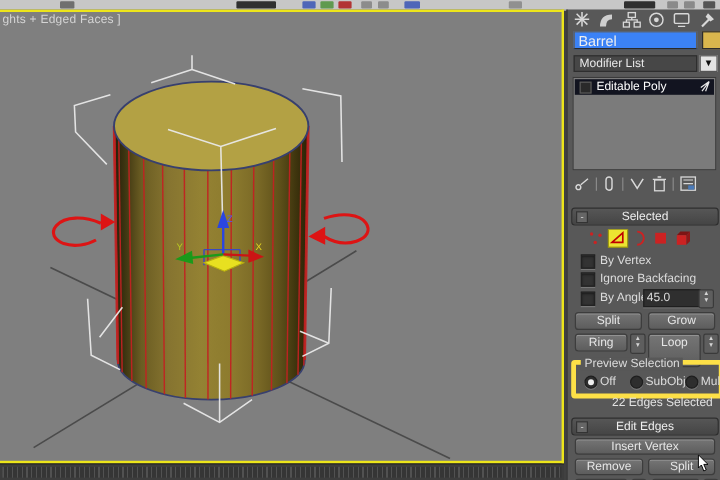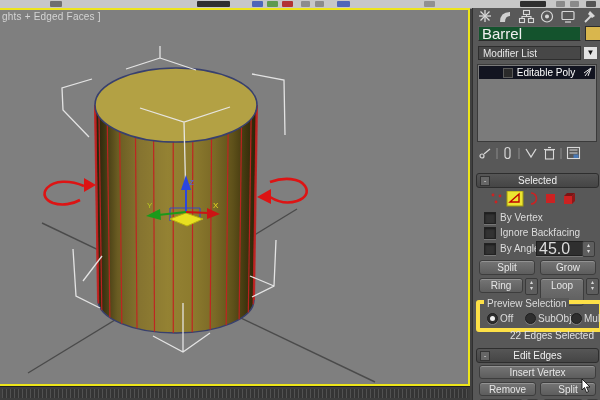--- a/index.html
+++ b/index.html
@@ -24,29 +24,29 @@
        box-shadow:inset 0 1px 0 rgba(255,255,255,.22);color:#e6e6e6;text-align:center;
        font-size:10px;position:absolute;box-sizing:border-box;}
   .rollout{background:linear-gradient(#565656,#454545);border:1px solid #2e2e2e;border-radius:3px;
        position:absolute;left:3px;width:121px;height:13px;text-align:center;line-height:13px;color:#efefef;}
   .collapse{position:absolute;left:3px;top:2px;width:8px;height:8px;background:#666;border:1px solid #333;
        color:#ddd;font-size:8px;line-height:7px;text-align:center;}
   .cb{position:absolute;width:10px;height:10px;background:#333;border:1px solid #222;
        box-shadow:inset 0 1px 2px #1a1a1a,0 1px 0 #777;}
   .cblabel{position:absolute;color:#dcdcdc;}
   .numfield{position:absolute;background:#2f2f2f;border:1px solid #1f1f1f;box-shadow:0 1px 0 #777;
-       color:#dcdcdc;font-size:16px;padding:0 2px;line-height:13px;}
+       color:#dcdcdc;font-size:10px;padding:0 2px;line-height:13px;}
   .spin{position:absolute;width:11px;background:#5e5e5e;border:1px solid #3a3a3a;border-radius:2px;
        color:#d5d5d5;font-size:6px;line-height:6px;text-align:center;}
   .radio{position:absolute;width:9px;height:9px;border-radius:50%;background:#2e2e2e;border:1px solid #1e1e1e;box-shadow:0 1px 0 #777;}
   .radio .dot{position:absolute;left:2px;top:2px;width:5px;height:5px;border-radius:50%;background:#efefef;}
   .groupbox{position:absolute;left:3px;width:119px;border:4px solid #fde047;border-radius:3px;}
   .grouptitle{position:absolute;top:-6px;left:4px;background:#585858;padding:0 3px;color:#dcdcdc;}
-  input.darkfield{background:#14532d;border:1px solid #5e5e5e;border-bottom-color:#2a2a2a;color:#efefef;
-       font-family:"Liberation Sans",sans-serif;font-size:15px;padding:1px 3px;box-sizing:border-box;}
+  input.darkfield{background:#3b82f6;border:1px solid #5e5e5e;border-bottom-color:#2a2a2a;color:#efefef;
+       font-family:"Liberation Sans",sans-serif;font-size:12px;padding:1px 3px;box-sizing:border-box;}
 </style>
 </head>
 <body>
 <div id="stage">
 
 <div id="main-toolbar">
   <span class="tbfrag" style="left:50px;width:12px;background:#6f6f6f"></span>
   <span class="tbfrag" style="left:197px;width:33px;background:#303030"></span>
   <span class="tbfrag" style="left:252px;width:11px;background:#4f66b8"></span>
   <span class="tbfrag" style="left:267px;width:11px;background:#5f9a4f"></span>
@@ -189,21 +189,21 @@
   <div class="row" style="top:18px;height:16px;">
     <input class="darkfield" style="position: absolute; left: 5px; top: 0px; width: 103px; height: 15px;" value="Barrel">
     <div style="position:absolute;left:112px;top:0;width:16px;height:15px;background:#d9b64d;border:1px solid #2c2c2c;box-sizing:border-box;"></div>
   </div>
 
   <div class="row" style="top:38px;height:15px;">
     <div style="position:absolute;left:5px;top:0;width:103px;height:14px;background:#474747;border:1px solid #2e2e2e;line-height:13px;padding-left:4px;color:#e8e8e8;box-sizing:border-box;">Modifier List</div>
     <div style="position:absolute;left:110px;top:0;width:15px;height:14px;background:#e4e4e4;border:1px solid #555;color:#111;text-align:center;line-height:12px;font-size:8px;box-sizing:border-box;">▼</div>
   </div>
 
-  <div class="row" style="top:56px;height:78px;text-align:center;">
+  <div class="row" style="top:56px;height:78px;">
     <div style="position:absolute;left:4px;top:0;width:120px;height:78px;background:#7b7b7b;border:1px solid #3a3a3a;box-sizing:border-box;">
       <div style="position:absolute;left:1px;top:1px;right:1px;height:13px;background:#121420;color:#fff;line-height:13px;">
         <span style="display:inline-block;width:8px;height:8px;background:#2a2a2a;border:1px solid #5a5a5a;margin:2px 4px 0 4px;vertical-align:top;"></span><span>Editable Poly</span>
         <svg width="10" height="11" style="position:absolute;right:2px;top:1px;">
           <path d="M8,1 L2,9 M8,1 L5,9 M8,1 L1,6" stroke="#e8e8e8" stroke-width="1" fill="none"></path>
         </svg>
       </div>
     </div>
   </div>
 

